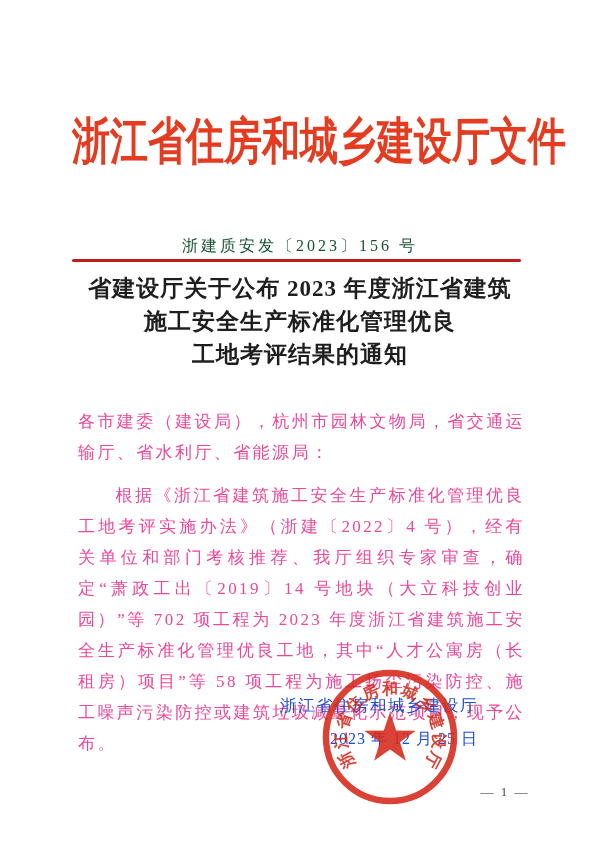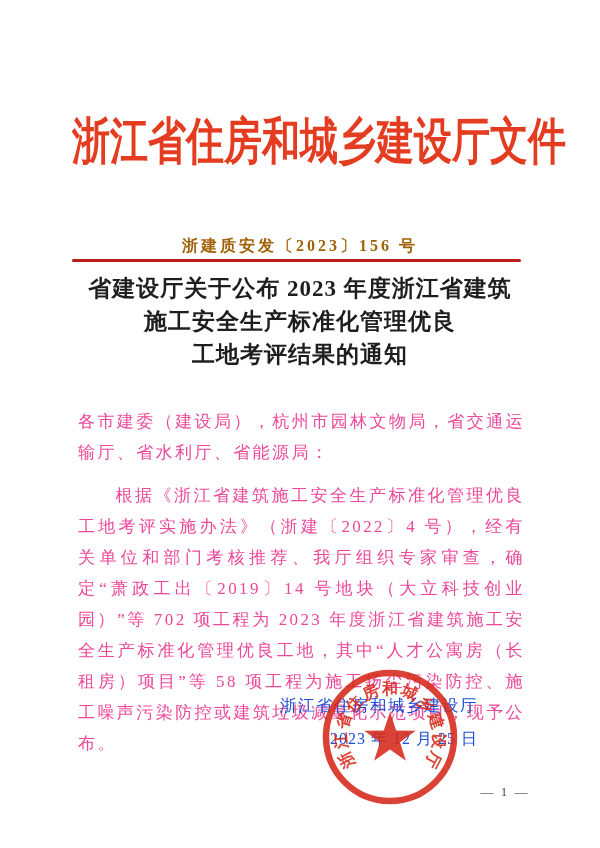--- a/index.html
+++ b/index.html
@@ -31,23 +31,22 @@
     letter-spacing: 0px;
     line-height: 74px;
   }
   .doc-number {
     position: absolute;
     top: 236px;
     left: 0;
     width: 600px;
     text-align: center;
     font-size: 16px;
-    color: #a16207;
+    color: #14532d;
     letter-spacing: 3px;
-    font-weight: bold;
   }
   .red-rule {
     position: absolute;
     top: 259px;
     left: 72px;
     width: 449px;
     height: 3px;
     background: #c01d1a;
     border-radius: 2px;
   }

